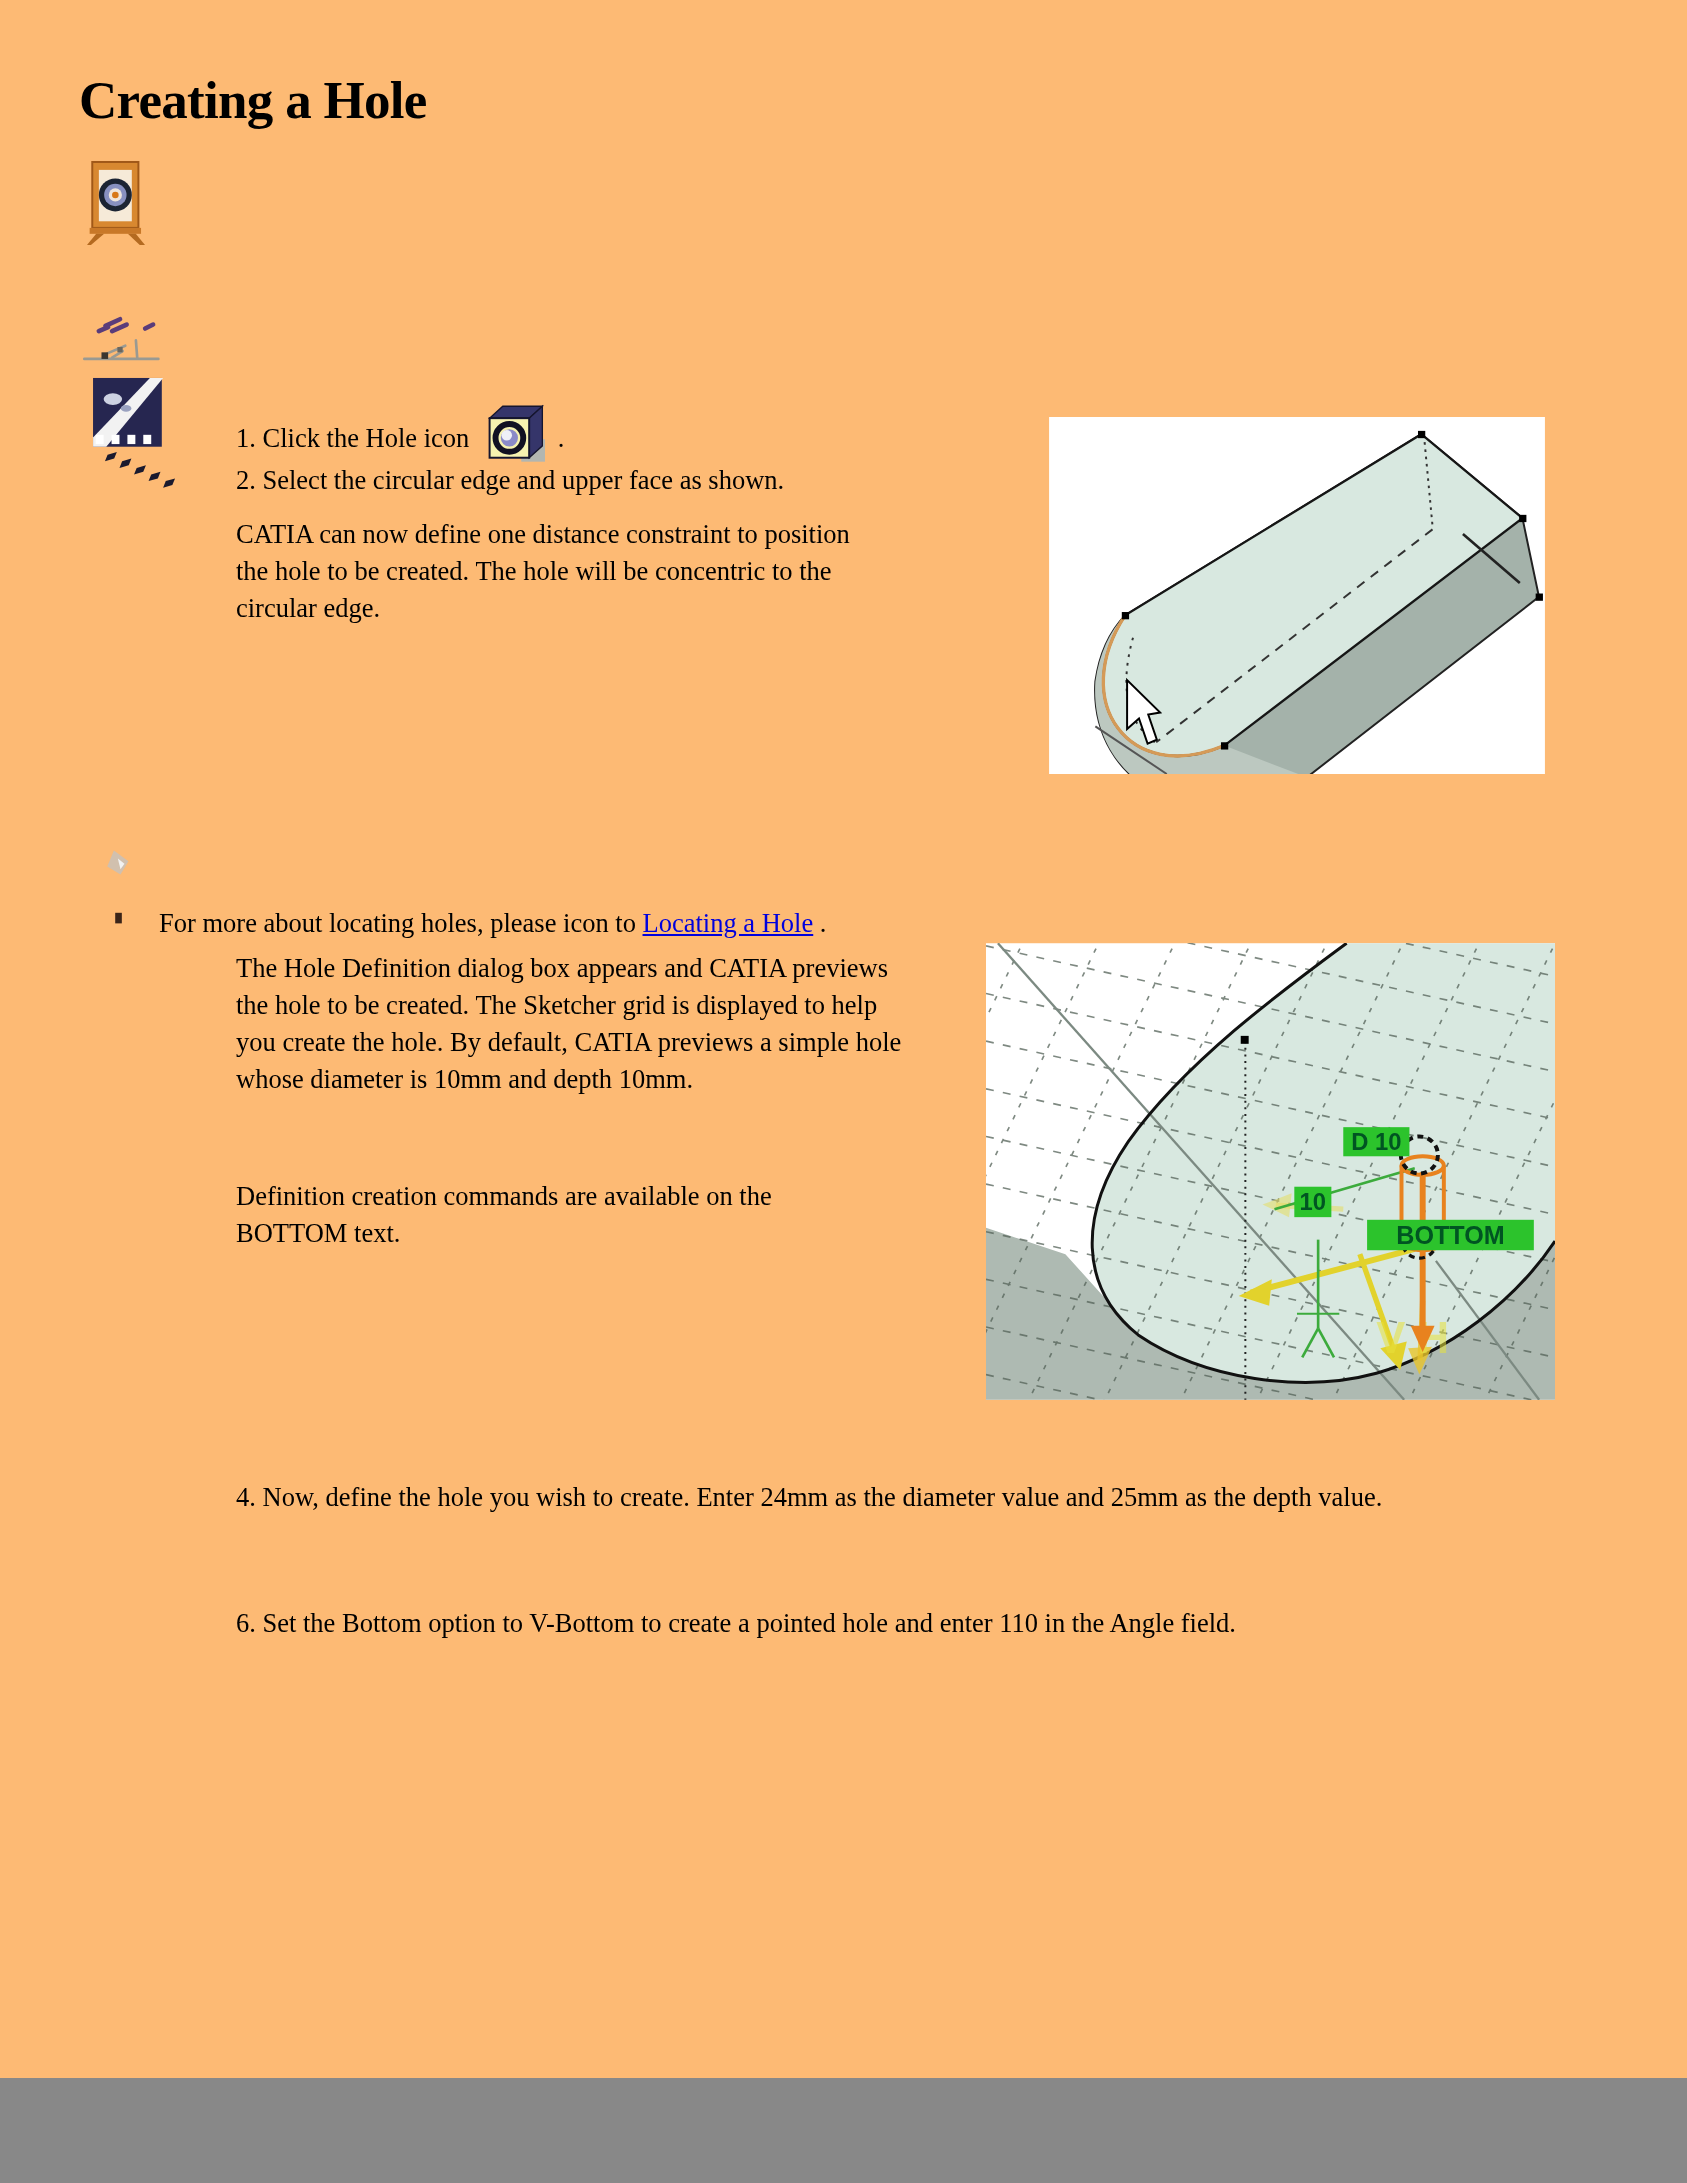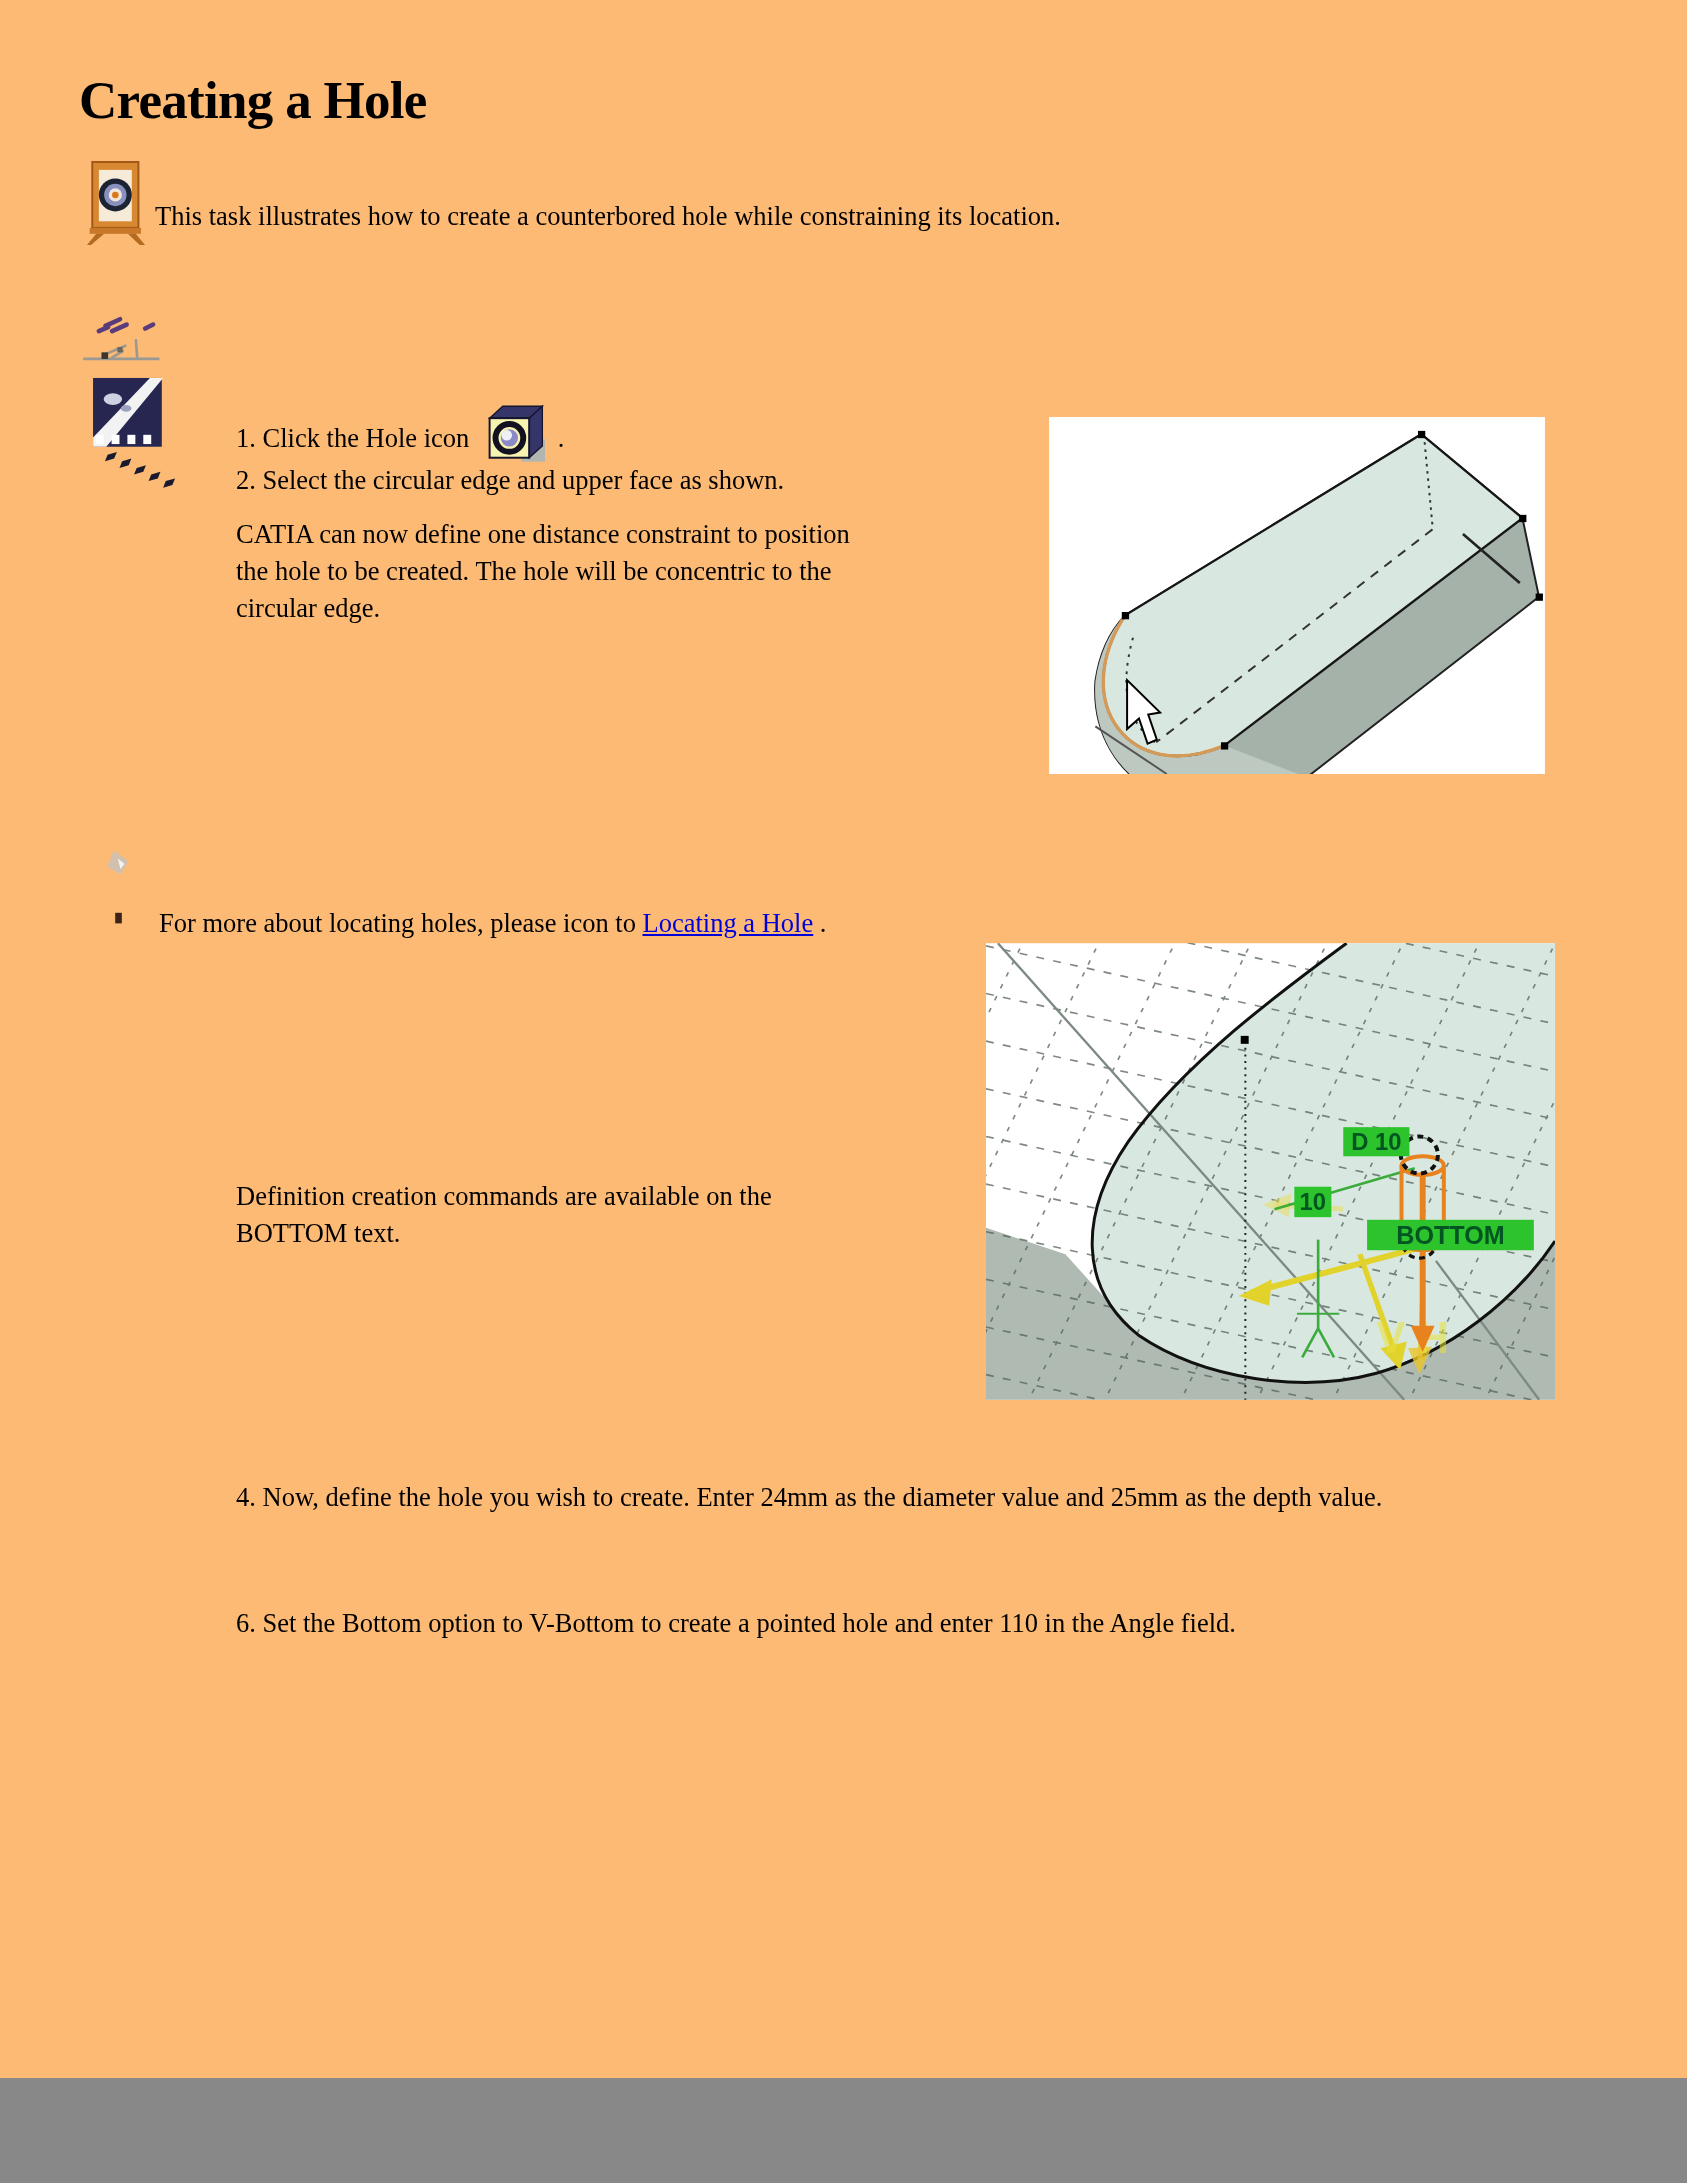--- a/index.html
+++ b/index.html
@@ -32,21 +32,20 @@
       <rect x="18" y="16" width="50" height="78" fill="#f6ead8"></rect>
       <circle cx="43" cy="54" r="25" fill="#1c2433"></circle>
       <circle cx="43" cy="54" r="17" fill="#8890c0"></circle>
       <circle cx="43" cy="54" r="10" fill="#efe6dc"></circle>
       <circle cx="43" cy="54" r="5" fill="#d87818"></circle>
       <rect x="4" y="104" width="78" height="9" fill="#c87828"></rect>
       <polygon points="14,113 26,113 6,130 0,130" fill="#b46a20"></polygon>
       <polygon points="62,113 74,113 88,130 80,130" fill="#b46a20"></polygon>
     </svg>
   </div>
-  <div class="abs body-text" style="left:155px;top:198px;width:1158px;">This task illustrates how to create a counterbored hole while constraining its location.</div>
 
   <div class="abs" style="left:79px;top:294px;">
     <svg width="86" height="73" viewBox="0 0 130 110">
       <g stroke="#5a3c7a" stroke-width="7" stroke-linecap="round">
         <line x1="40" y1="48" x2="62" y2="38"></line>
         <line x1="50" y1="56" x2="72" y2="46"></line>
         <line x1="30" y1="56" x2="44" y2="50"></line>
         <line x1="100" y1="52" x2="112" y2="46"></line>
       </g>
       <g stroke="#9a9a92" stroke-width="4" stroke-linecap="round">
@@ -138,20 +137,21 @@
       <rect x="32" y="104" width="10" height="16" fill="#3a2418"></rect>
     </svg>
   </div>
 
   <div class="abs body-text" style="left:159px;top:905px;width:1191px;">
     <span>For more about locating holes, please icon to</span>
     <a class="doc-link" href="#">Locating a Hole</a>
     <span>.</span>
   </div>
 
+  <div class="abs body-text" style="left:236px;top:950px;width:668px;">The Hole Definition dialog box appears and CATIA previews the hole to be created. The Sketcher grid is displayed to help you create the hole. By default, CATIA previews a simple hole whose diameter is 10mm and depth 10mm.</div>
 
   <div class="abs body-text" style="left:236px;top:1178px;width:642px;">Definition creation commands are available on the BOTTOM text.</div>
 
   <div class="abs" style="left:986px;top:943px;">
     <svg width="569" height="457" viewBox="0 0 860 690">
       <rect x="0" y="0" width="860" height="690" fill="#ffffff"></rect>
 
       <path d="M545,0 L860,0 L860,450 C800,540 700,618 590,650 C480,680 330,660 230,592 C140,520 140,410 215,300 C300,180 450,70 545,0 Z" fill="#d8e8e0"></path>
 
       <path d="M0,430 L120,470 L230,592 C330,660 480,680 590,650 C700,618 800,540 860,450 L860,690 L0,690 Z" fill="#aebab2"></path>

